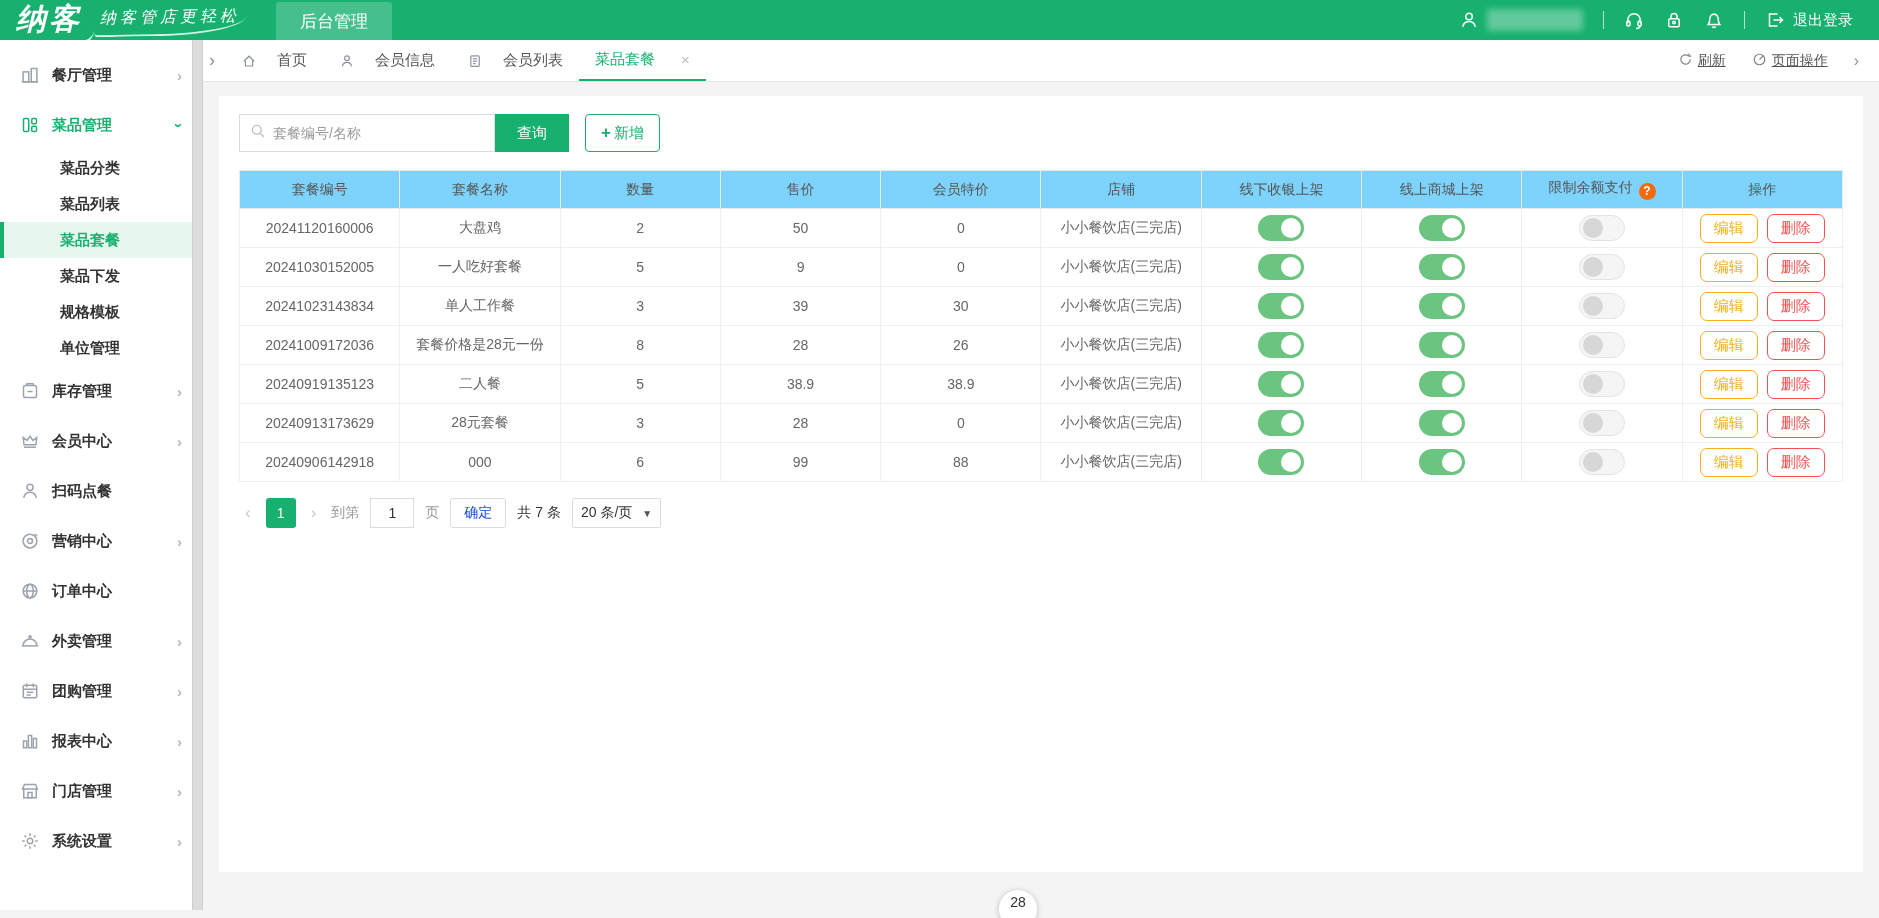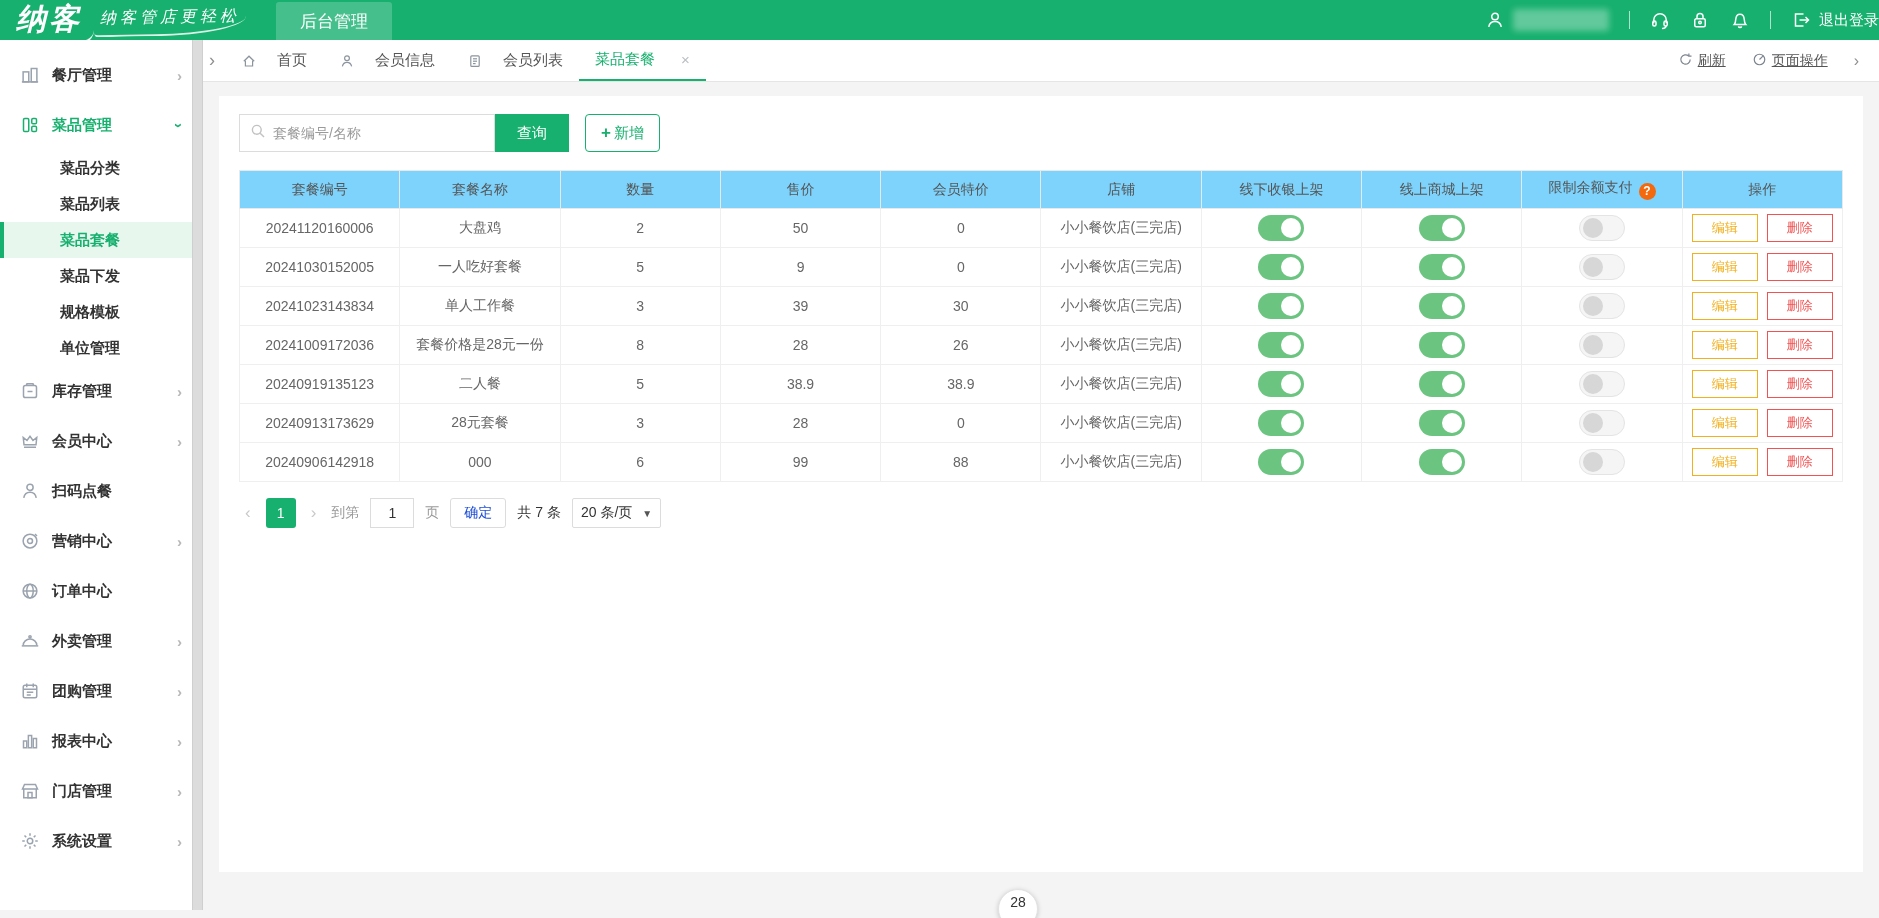--- a/index.html
+++ b/index.html
@@ -4,21 +4,21 @@
 <style>
   * { margin:0; padding:0; box-sizing:border-box; }
   html,body { width:1879px; height:918px; overflow:hidden; }
   body { font-family:"Liberation Sans","DejaVu Sans",sans-serif; background:#f4f4f4; position:relative; }
 
   
   .topbar { height:40px; background:#17b06e; display:flex; align-items:center; color:#fff; }
   .logo { font-size:30px; font-weight:bold; font-style:italic; letter-spacing:3px; padding:0 12px 0 16px; line-height:44px; border-bottom:3px solid rgba(255,255,255,.9); border-radius:0 0 14px 2px; }
   .slogan { font-family:"DejaVu Serif","Liberation Serif",serif; font-style:italic; font-size:16px; letter-spacing:4px; padding:2px 6px 6px 6px; border-bottom:2px solid rgba(255,255,255,.85); border-radius:0 0 60% 4px; transform:rotate(-1deg); }
   .portal-tab { margin-left:30px; height:42px; margin-top:6px; padding:0 24px; background:rgba(255,255,255,.20); display:flex; align-items:center; font-size:17px; border-bottom:3px solid #fff; border-radius:3px 3px 0 0; cursor:pointer; }
-  .topbar-right { margin-left:auto; display:flex; align-items:center; gap:20px; font-size:15px; }
+  .topbar-right { margin-left:auto; display:flex; align-items:center; gap:20px; padding-right:26px; font-size:15px; }
   .user-wrap { display:flex; align-items:center; gap:8px; }
   .user-blur { width:96px; height:22px; border-radius:3px; background:rgba(255,255,255,.32); filter:blur(3px); }
   .tb-sep { width:1px; height:18px; background:rgba(255,255,255,.65); }
   .tb-icon { display:flex; cursor:pointer; }
   .logout { display:flex; align-items:center; gap:8px; cursor:pointer; }
 
   
   .layout { display:flex; height:870px; }
   .sidebar { width:192px; background:#fff; padding-top:10px; flex:none; }
   .splitter { width:11px; background:#dcdcdc; border-left:1px solid #cfcfcf; border-right:1px solid #cfcfcf; flex:none; }
@@ -65,21 +65,21 @@
   .grid th { background:#7dd3fc; height:38px; font-weight:normal; font-size:14px; color:#555; border:1px solid #e9e9e9; }
   .grid td { height:39px; text-align:center; font-size:14px; color:#666; border:1px solid #efefef; background:#fff; }
   .help-dot { display:inline-block; width:17px; height:17px; border-radius:50%; background:#f4690d; color:#fff; font-size:12px; font-weight:bold; line-height:17px; text-align:center; margin-left:6px; vertical-align:-3px; cursor:pointer; }
 
   .toggle { width:46px; height:26px; border-radius:13px; display:inline-block; position:relative; cursor:pointer; vertical-align:middle; }
   .toggle.on { background:#6cc481; }
   .toggle.on .knob { position:absolute; right:3px; top:3px; width:20px; height:20px; background:#fff; border-radius:50%; }
   .toggle.off { background:#f5f5f5; border:1px solid #e4e4e4; }
   .toggle.off .knob { position:absolute; left:3px; top:2px; width:20px; height:20px; background:#d7d7d7; border-radius:50%; }
 
-  .btn-mini { display:inline-block; padding:4px 19px; border-radius:0; background:#fff; font-size:13px; cursor:pointer; }
+  .btn-mini { display:inline-block; padding:4px 13px; border-radius:7px; background:#fff; font-size:15px; cursor:pointer; }
   .btn-edit { border:1px solid #f2b01e; color:#f2b01e; margin-right:9px; }
   .btn-del { border:1px solid #f25252; color:#f25252; }
 
   .pagebar { display:flex; align-items:center; gap:11px; margin-top:16px; font-size:14px; color:#666; padding-left:2px; }
   .pg-arrow { color:#c9c9c9; font-size:17px; padding:0 4px; cursor:pointer; }
   .pg-num { width:30px; height:30px; background:#17b06e; color:#fff; border-radius:3px; text-align:center; line-height:30px; cursor:pointer; }
   .pg-label { color:#999; }
   .goto-input { width:44px; height:30px; border:1px solid #dcdcdc; text-align:center; font-size:14px; color:#333; outline:none; font-family:inherit; }
   .btn-confirm { height:30px; padding:0 13px; border:1px solid #dcdcdc; background:#fff; border-radius:3px; font-size:14px; color:#1d4ed8; cursor:pointer; font-family:inherit; }
   .pg-total { color:#333; }

